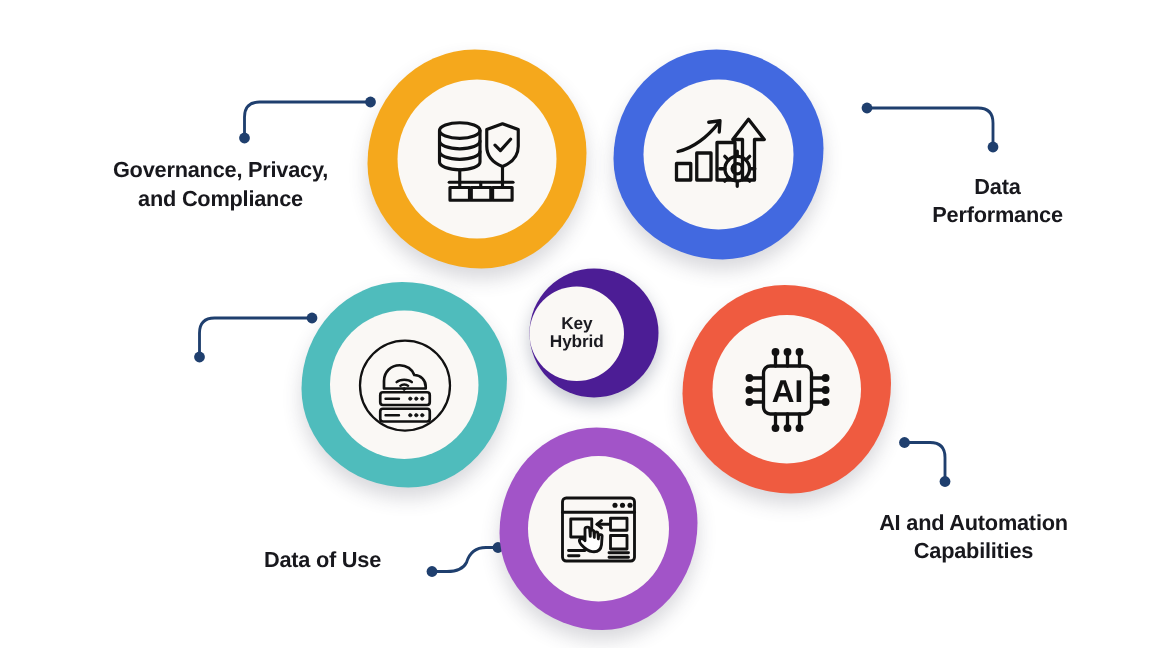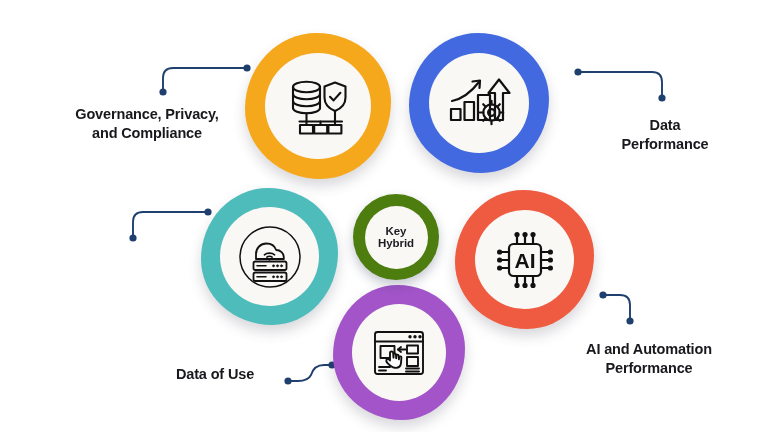--- a/index.html
+++ b/index.html
@@ -46,29 +46,29 @@
     display: flex;
     align-items: center;
     justify-content: center;
   }
   .icon-wrap svg { display: block; }
 
   
   #center-node {
     position: absolute;
     left: 353px;
-    top: 194px;
+    top: 179px;
     width: 86px;
     height: 86px;
     border-radius: 50%;
-    background: #4d7c0f;
+    background: #4c1d95;
     box-shadow: 0 5px 11px rgba(40, 50, 80, 0.28);
     display: flex;
     align-items: center;
-    justify-content: center;
+    justify-content: flex-start;
   }
   #center-inner {
     width: 63px;
     height: 63px;
     border-radius: 50%;
     background: #faf8f5;
     display: flex;
     flex-direction: column;
     align-items: center;
     justify-content: center;
@@ -308,17 +308,17 @@
   </div>
 
   <div class="label center-al" style="left:585px; top:116px; width:160px;">Data
 Performance</div>
 
   <div class="label center-al" style="left:52px; top:105px; width:190px;">Governance, Privacy,
 and Compliance</div>
 
 
   <div class="label center-al" style="left:540px; top:340px; width:218px;">AI and Automation
-Performance</div>
+Capabilities</div>
 
   <div class="label center-al" style="left:150px; top:365px; width:130px;">Data of Use</div>
 
 </div>
 
 </body></html>

